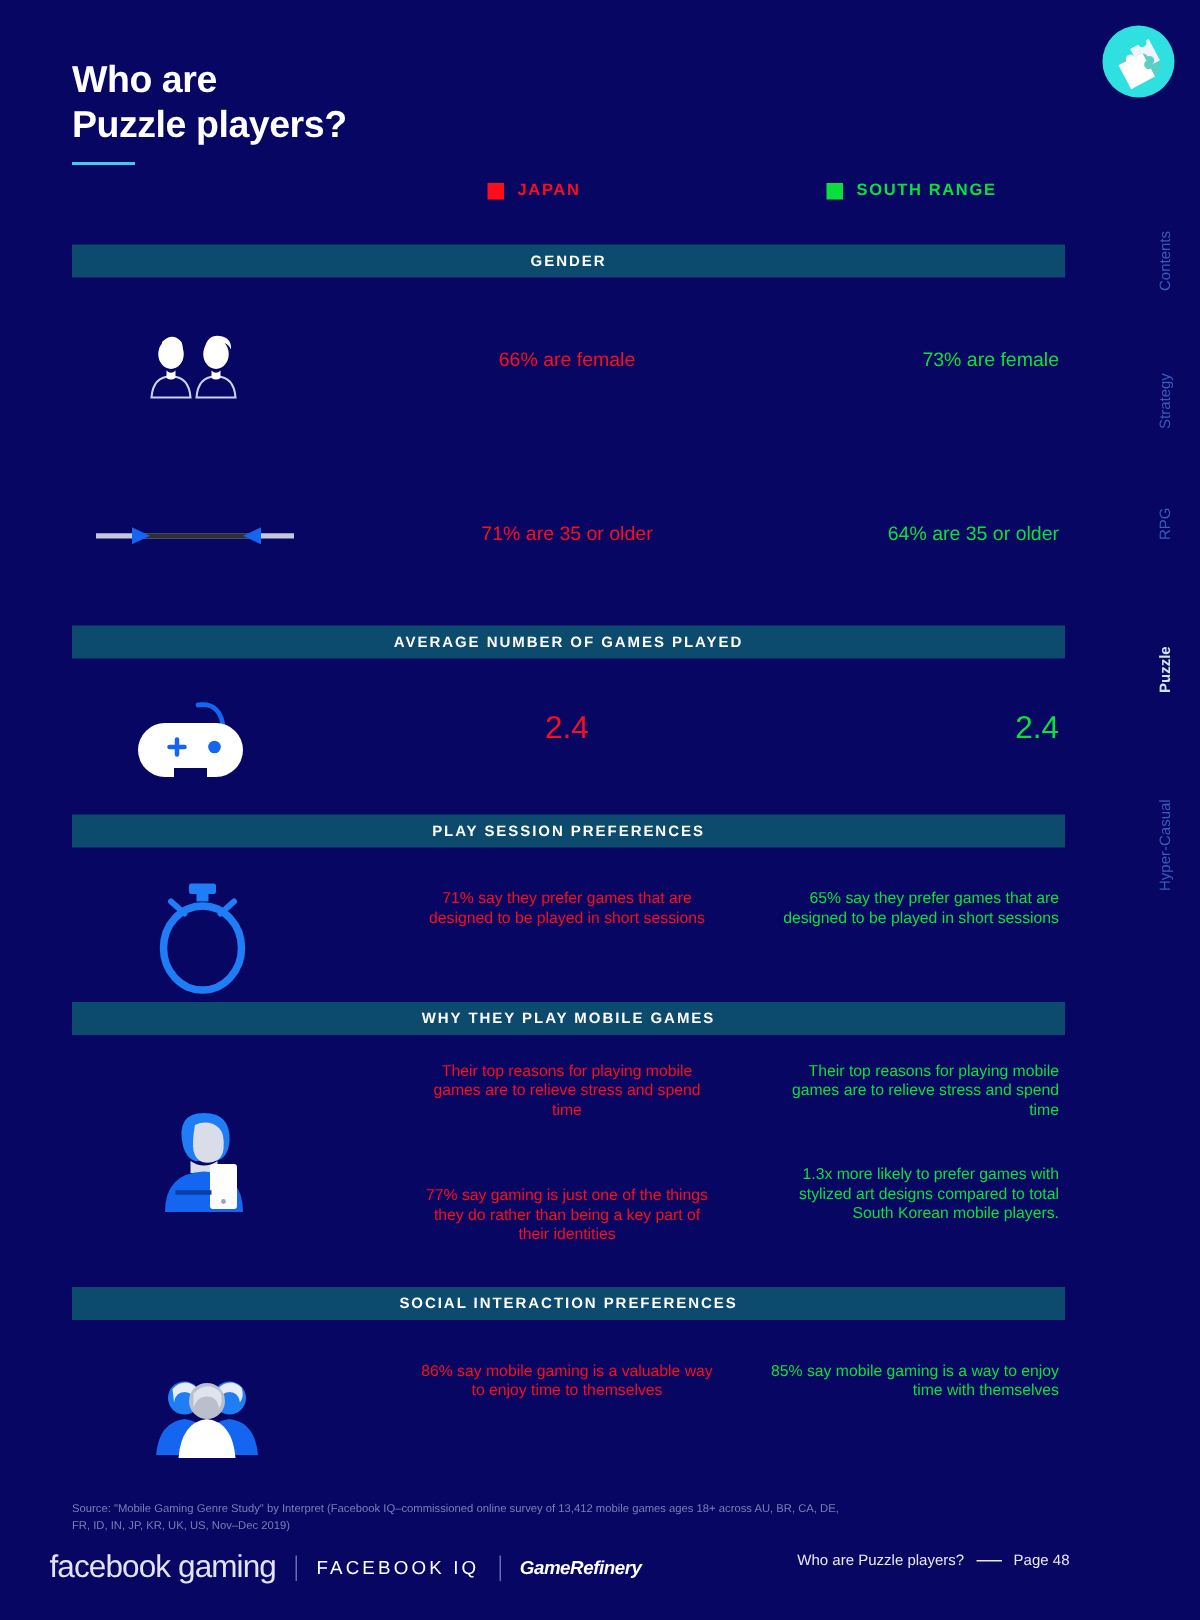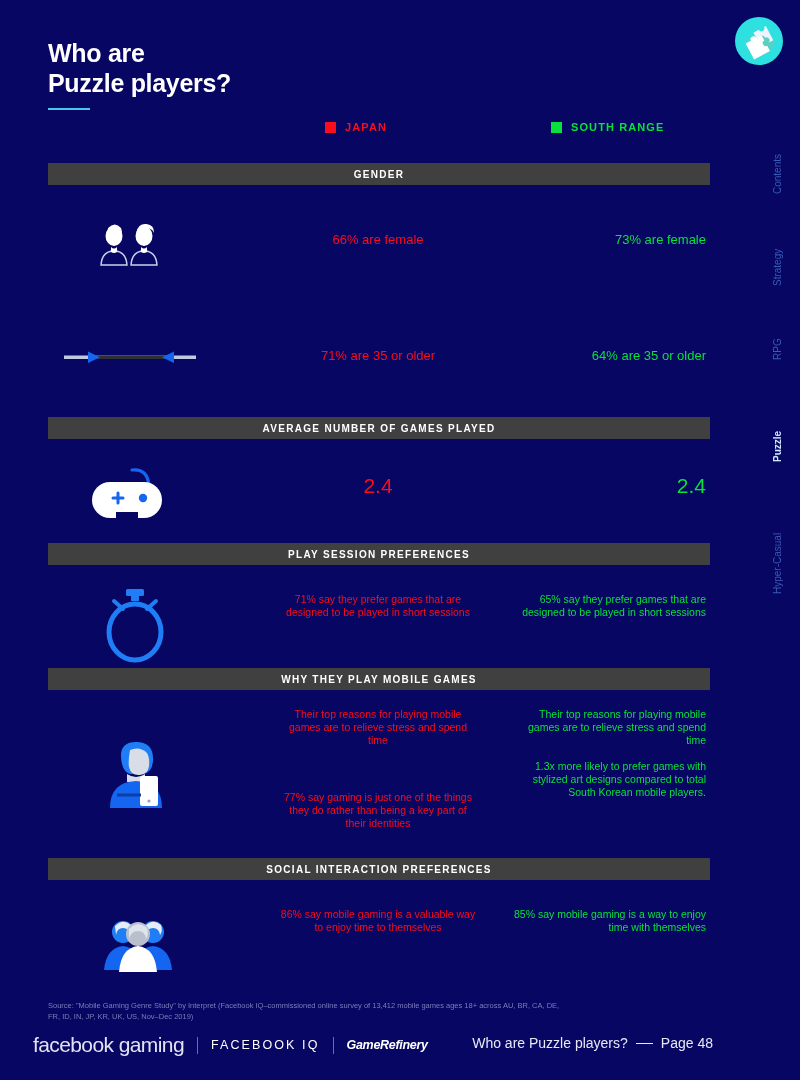--- a/index.html
+++ b/index.html
@@ -25,21 +25,21 @@
   .legend { position: absolute; top: 121px; left: 48px; width: 662px; height: 18px; }
   .legend-item { position: absolute; display: flex; align-items: center; gap: 9px; }
   .legend-item.jp { left: 277px; }
   .legend-item.kr { left: 503px; }
   .legend-sw { width: 11px; height: 11px; display: block; }
   .legend-label { font-size: 11px; font-weight: bold; letter-spacing: 1.1px; }
 
   
   .section { position: absolute; left: 48px; width: 662px; }
   .sec-head {
-    height: 22px; background: #404040; display: flex;
+    height: 22px; background: #0c4a6e; display: flex;
     align-items: center; justify-content: center;
   }
   .sec-head-label {
     font-size: 10px; font-weight: bold; color: #ffffff; letter-spacing: 1.3px;
   }
   .sec-body { position: relative; }
   .col-icon { position: absolute; left: 48px; top: 0; width: 130px; }
   .col-jp { position: absolute; left: 230px; top: 0; width: 200px; text-align: center; }
   .col-kr { position: absolute; left: 458px; top: 0; width: 200px; text-align: right; }
   .stat { font-size: 13px; line-height: 17px; }
@@ -60,21 +60,21 @@
   }
   .fb-gaming { font-size: 21px; color: #ffffff; font-weight: bold; letter-spacing: -0.6px; }
   .fb-gaming span { font-weight: normal; color: #e2e2f3; }
   .divider-v { width: 1px; height: 17px; background: #6b6bb0; }
   .fb-iq { font-size: 12.5px; color: #ffffff; letter-spacing: 2.1px; }
   .gr { font-size: 12.5px; color: #ffffff; font-weight: bold; font-style: italic; letter-spacing: -0.3px; }
   .footer-right {
     position: absolute; right: 87px; top: 3px;
     display: flex; align-items: center; gap: 8px;
   }
-  .footer-page-label { font-size: 14px; color: #e8e8f7; }
+  .footer-page-label { font-size: 10px; color: #e8e8f7; }
   .footer-dash { width: 17px; height: 1px; background: #e8e8f7; }
 
   
   .sidebar { position: absolute; right: 0; top: 0; width: 70px; height: 1080px; }
   .badge {
     position: absolute; left: 5px; top: 17px; width: 48px; height: 48px;
     border-radius: 50%; background: #2fe0e0;
   }
   .side-nav { position: absolute; left: 0; top: 120px; width: 70px; }
   .side-item {
@@ -218,21 +218,21 @@
           <circle cx="55" cy="63" r="1.6" fill="#8fa4c8"></circle>
           <line x1="23" y1="57" x2="47" y2="57" stroke="#0b3fa8" stroke-width="3"></line>
         </svg>
       </div>
       <div class="col-jp" style="top:18px">
         <div class="stat jp stat-small">Their top reasons for playing mobile games are to relieve stress and spend time</div>
         <div class="stat jp stat-small" style="margin-top:44px">77% say gaming is just one of the things they do rather than being a key part of their identities</div>
       </div>
       <div class="col-kr" style="top:18px">
         <div class="stat kr stat-small">Their top reasons for playing mobile games are to relieve stress and spend time</div>
-        <div class="stat kr stat-small" style="margin-top:13px">1.3x more likely to prefer games with stylized art designs compared to total South Korean mobile players.</div>
+        <div class="stat kr stat-small" style="margin-top:30px">1.3x more likely to prefer games with stylized art designs compared to total South Korean mobile players.</div>
       </div>
     </div>
   </div>
 
   <div class="section" style="top:858px">
     <div class="sec-head">
       <span class="sec-head-label">SOCIAL INTERACTION PREFERENCES</span>
     </div>
     <div class="sec-body" style="height:105px">
       <div class="col-icon" style="top:32px; left:46px">

